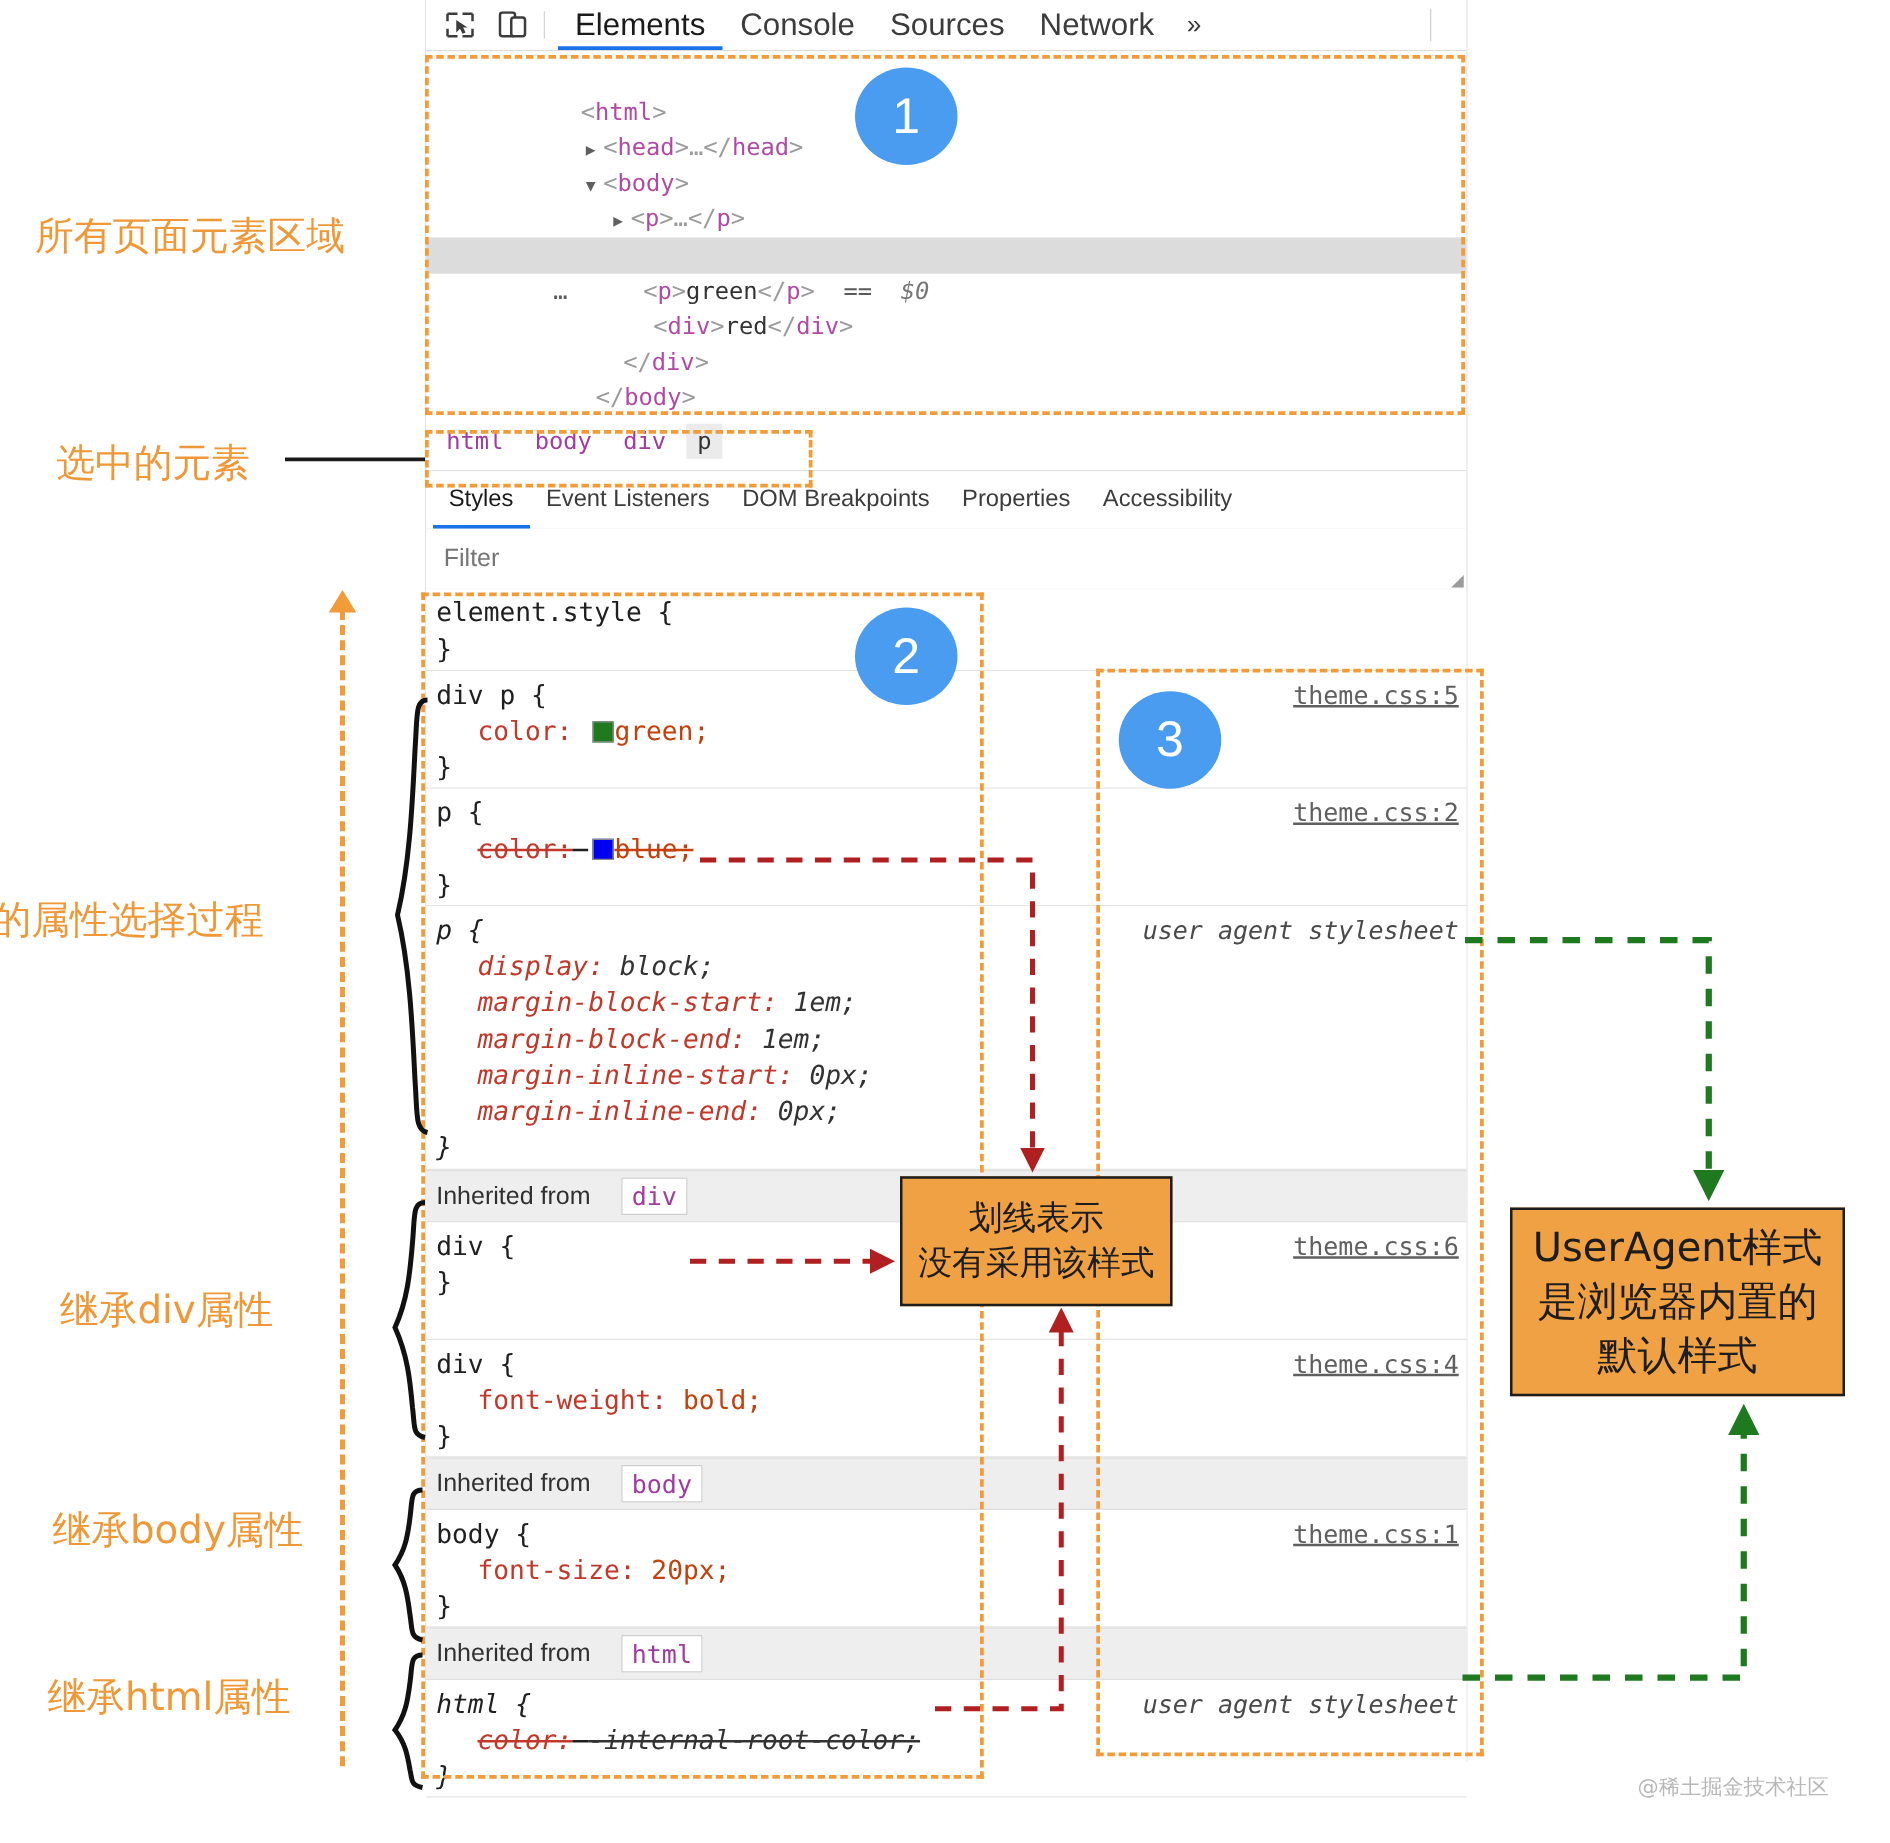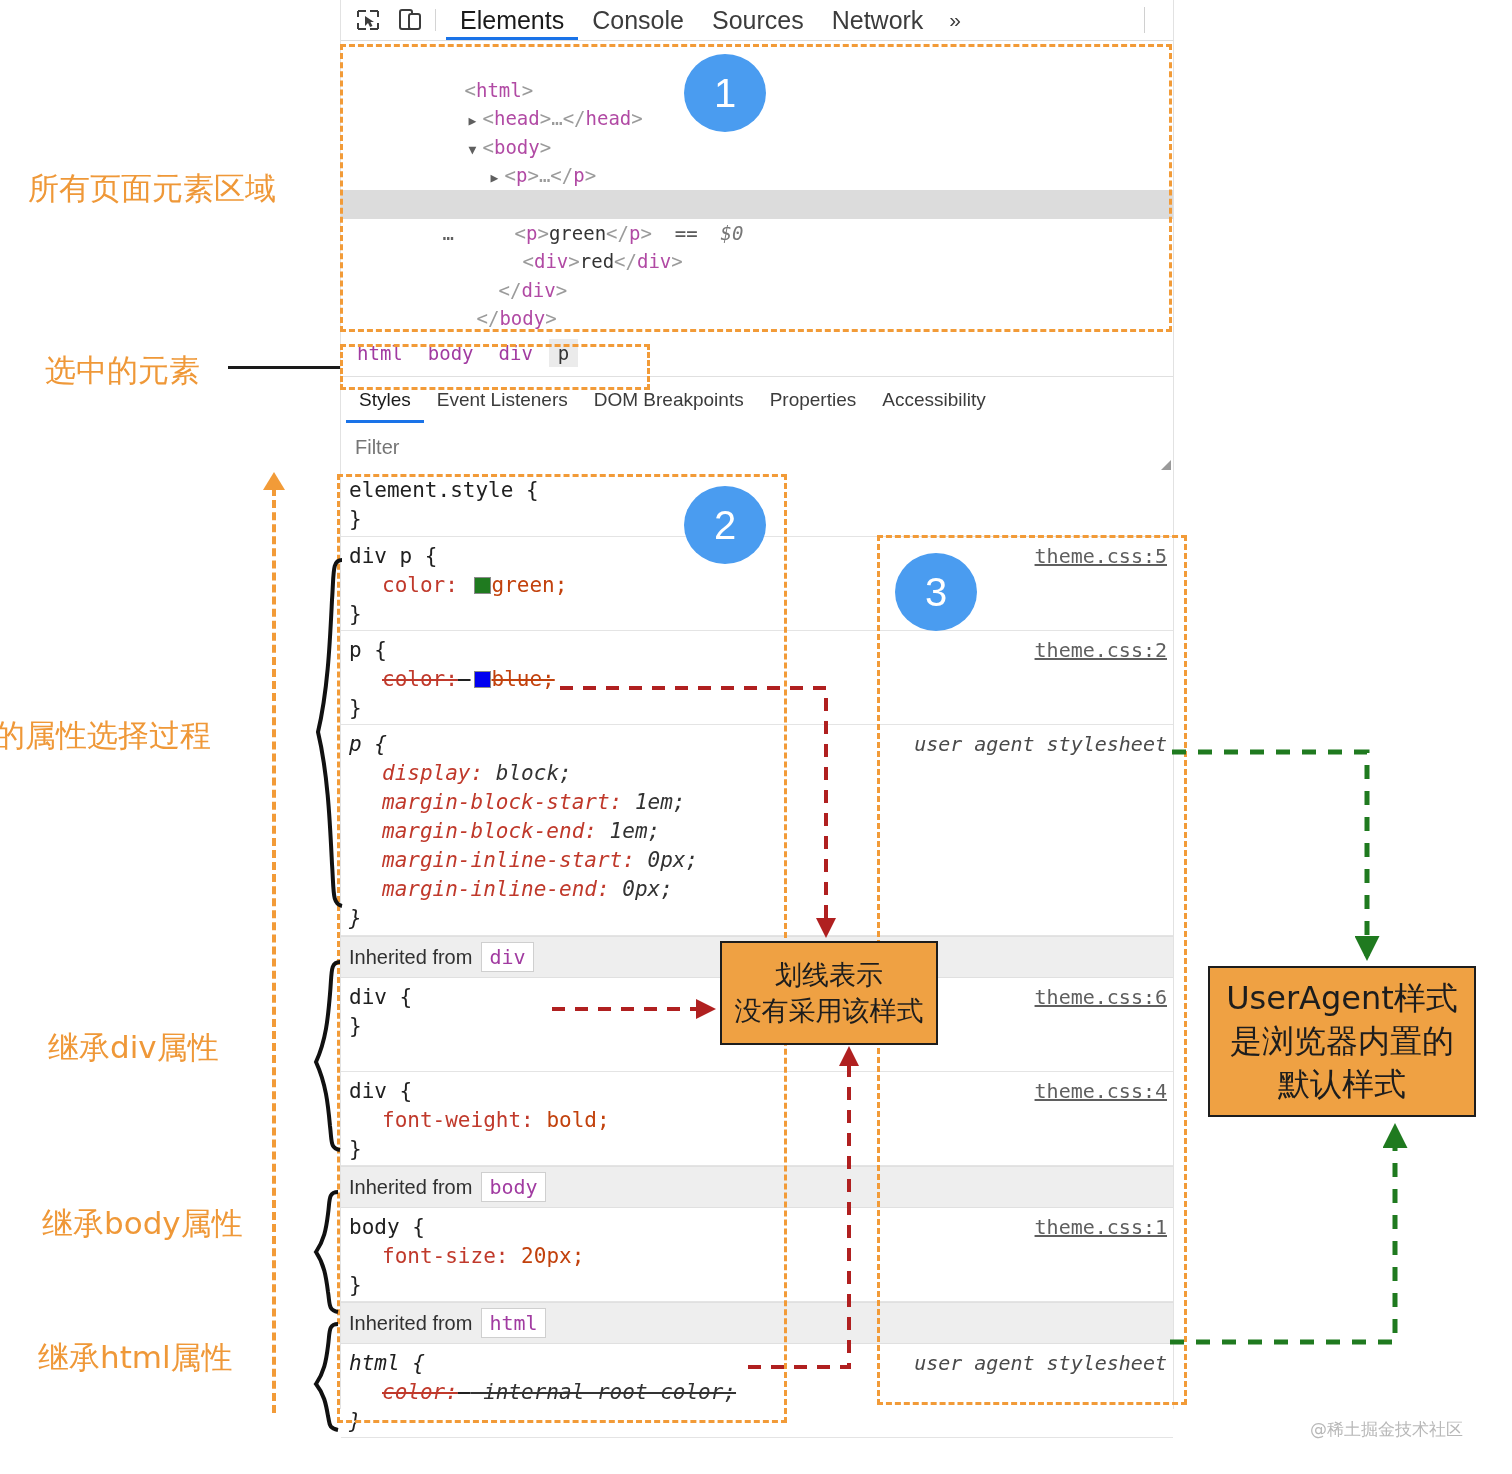--- a/index.html
+++ b/index.html
@@ -249,20 +249,21 @@
     border-bottom: 1px solid #e0e0e0;
     border-top: 1px solid #e0e0e0;
     height: 42px;
     display: flex;
     align-items: center;
     padding-left: 8px;
     font-family: "Liberation Sans", sans-serif;
     font-size: 20px;
     color: #303030;
     box-sizing: border-box;
+    gap: 16px;
   }
   .inh .chip {
     margin-left: 9px;
     background: #ffffff;
     border: 1px solid #cfcfcf;
     color: #a13ba1;
     font-family: "DejaVu Sans Mono", monospace;
     font-size: 20px;
     padding: 2px 7px;
   }

